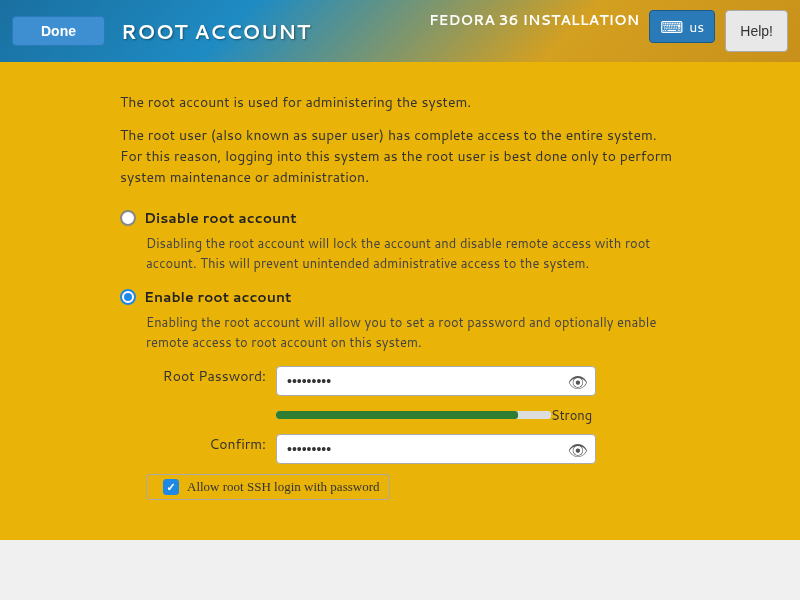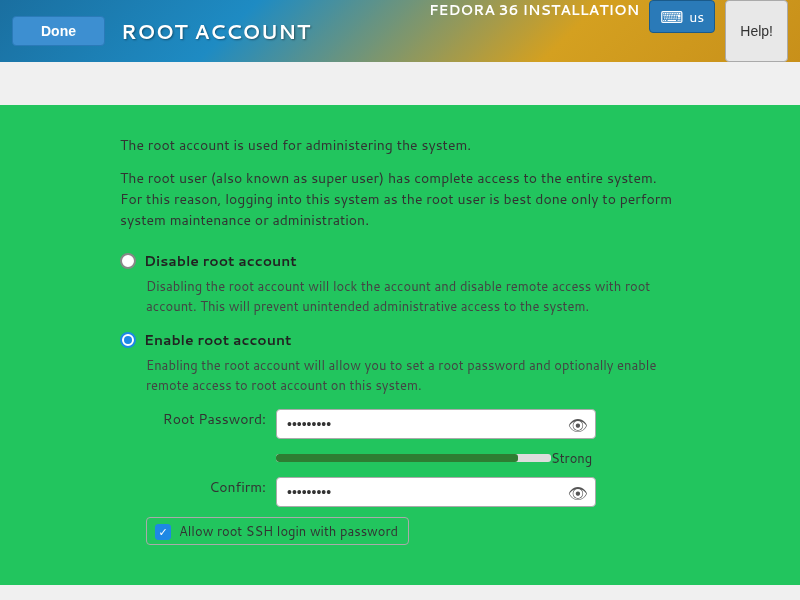--- a/index.html
+++ b/index.html
@@ -69,30 +69,29 @@
       gap: 6px;
     }
     .keyboard-icon {
       font-size: 16px;
     }
     .help-button {
       background: #e8e8e8;
       color: #333;
       border: 1px solid #aaa;
       border-radius: 4px;
-      padding: 22px 14px;
+      padding: 12px 14px;
       font-size: 14px;
       cursor: pointer;
     }
 
     
     .content {
       padding: 30px 120px 30px 120px;
-      background: #22c55e;
-      margin-top: 43px;
+      background: #eab308;
     }
 
     .intro-text {
       color: #333;
       margin-bottom: 20px;
       line-height: 1.5;
     }
     .intro-text p { margin-bottom: 12px; }
 
     
@@ -239,24 +238,25 @@
       font-weight: bold;
     }
     .checkbox-label {
       font-size: 13px;
       color: #333;
       cursor: pointer;
     }
     .checkbox-border {
       border: 1px solid #aaa;
       border-radius: 4px;
-      padding: 4px 10px 4px 8px;
+      padding: 4px 10px 4px 16px;
       display: inline-flex;
-      align-items: flex-end;
+      align-items: center;
       gap: 8px;
+      font-family: Liberation Serif, serif;
     }
   </style>
 </head>
 <body>
 
 <div class="header">
   <div class="header-left">
     <button class="done-button">Done</button>
     <span class="header-title">ROOT ACCOUNT</span>
   </div>

